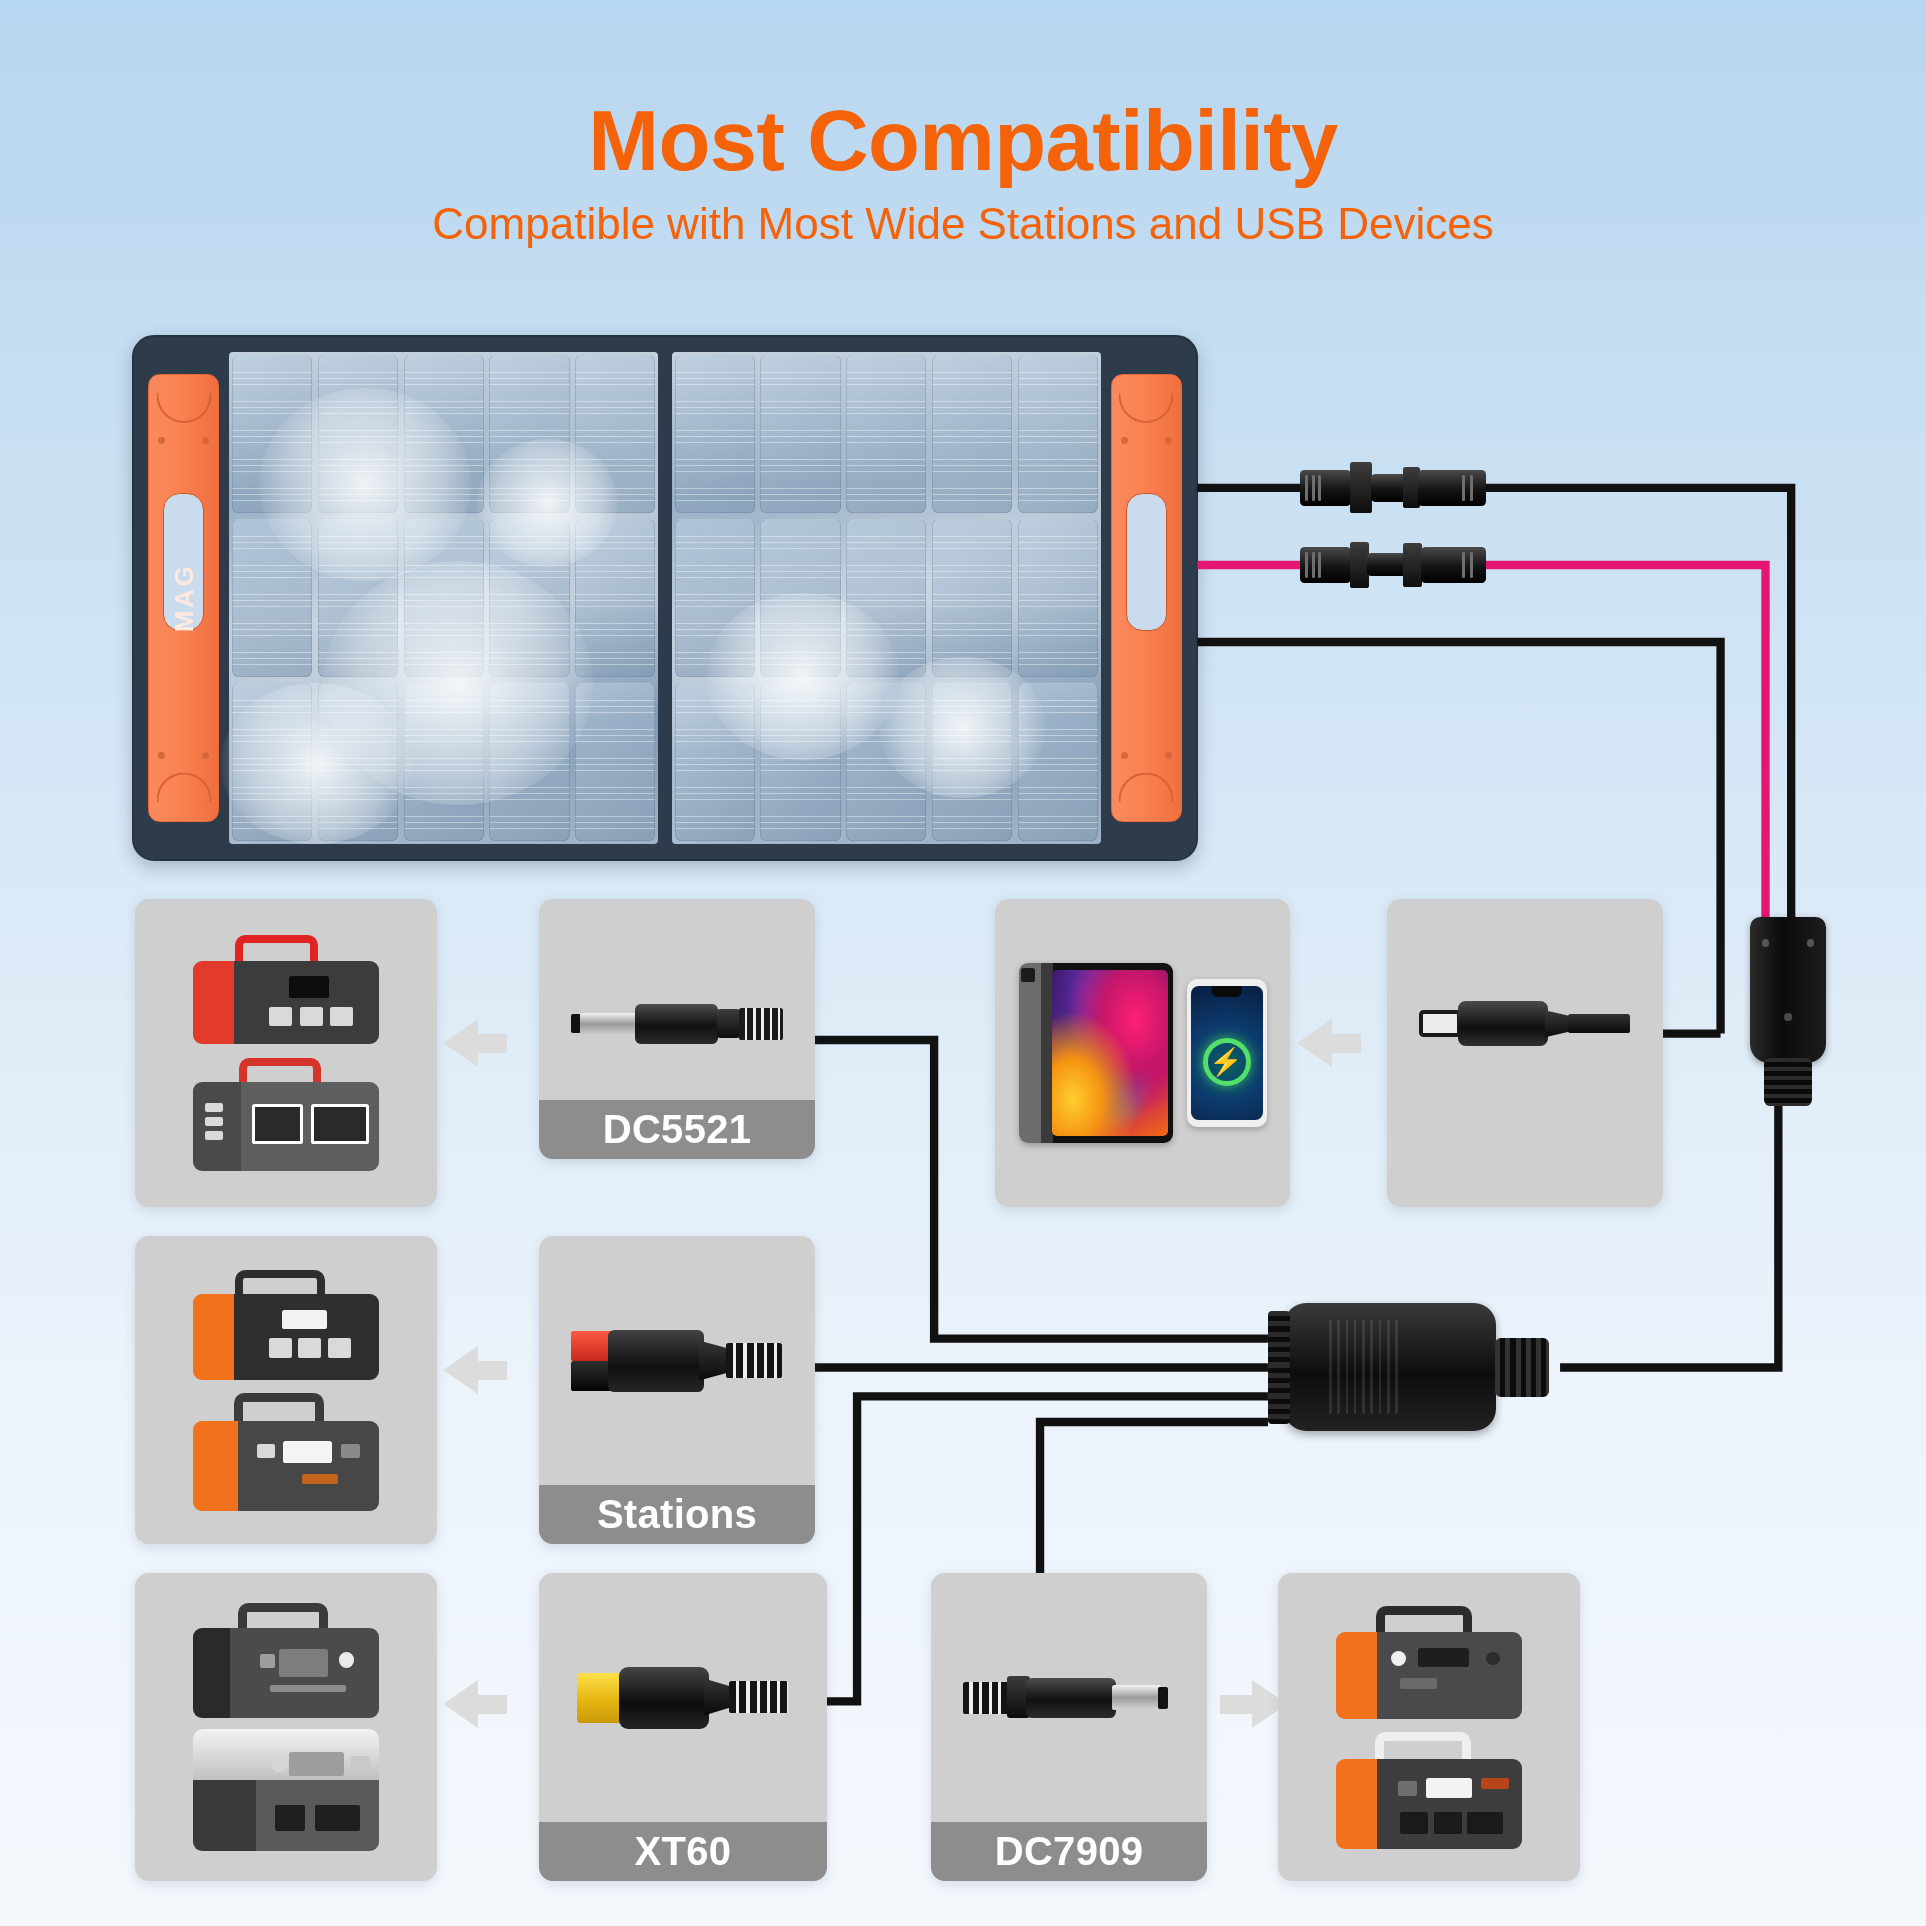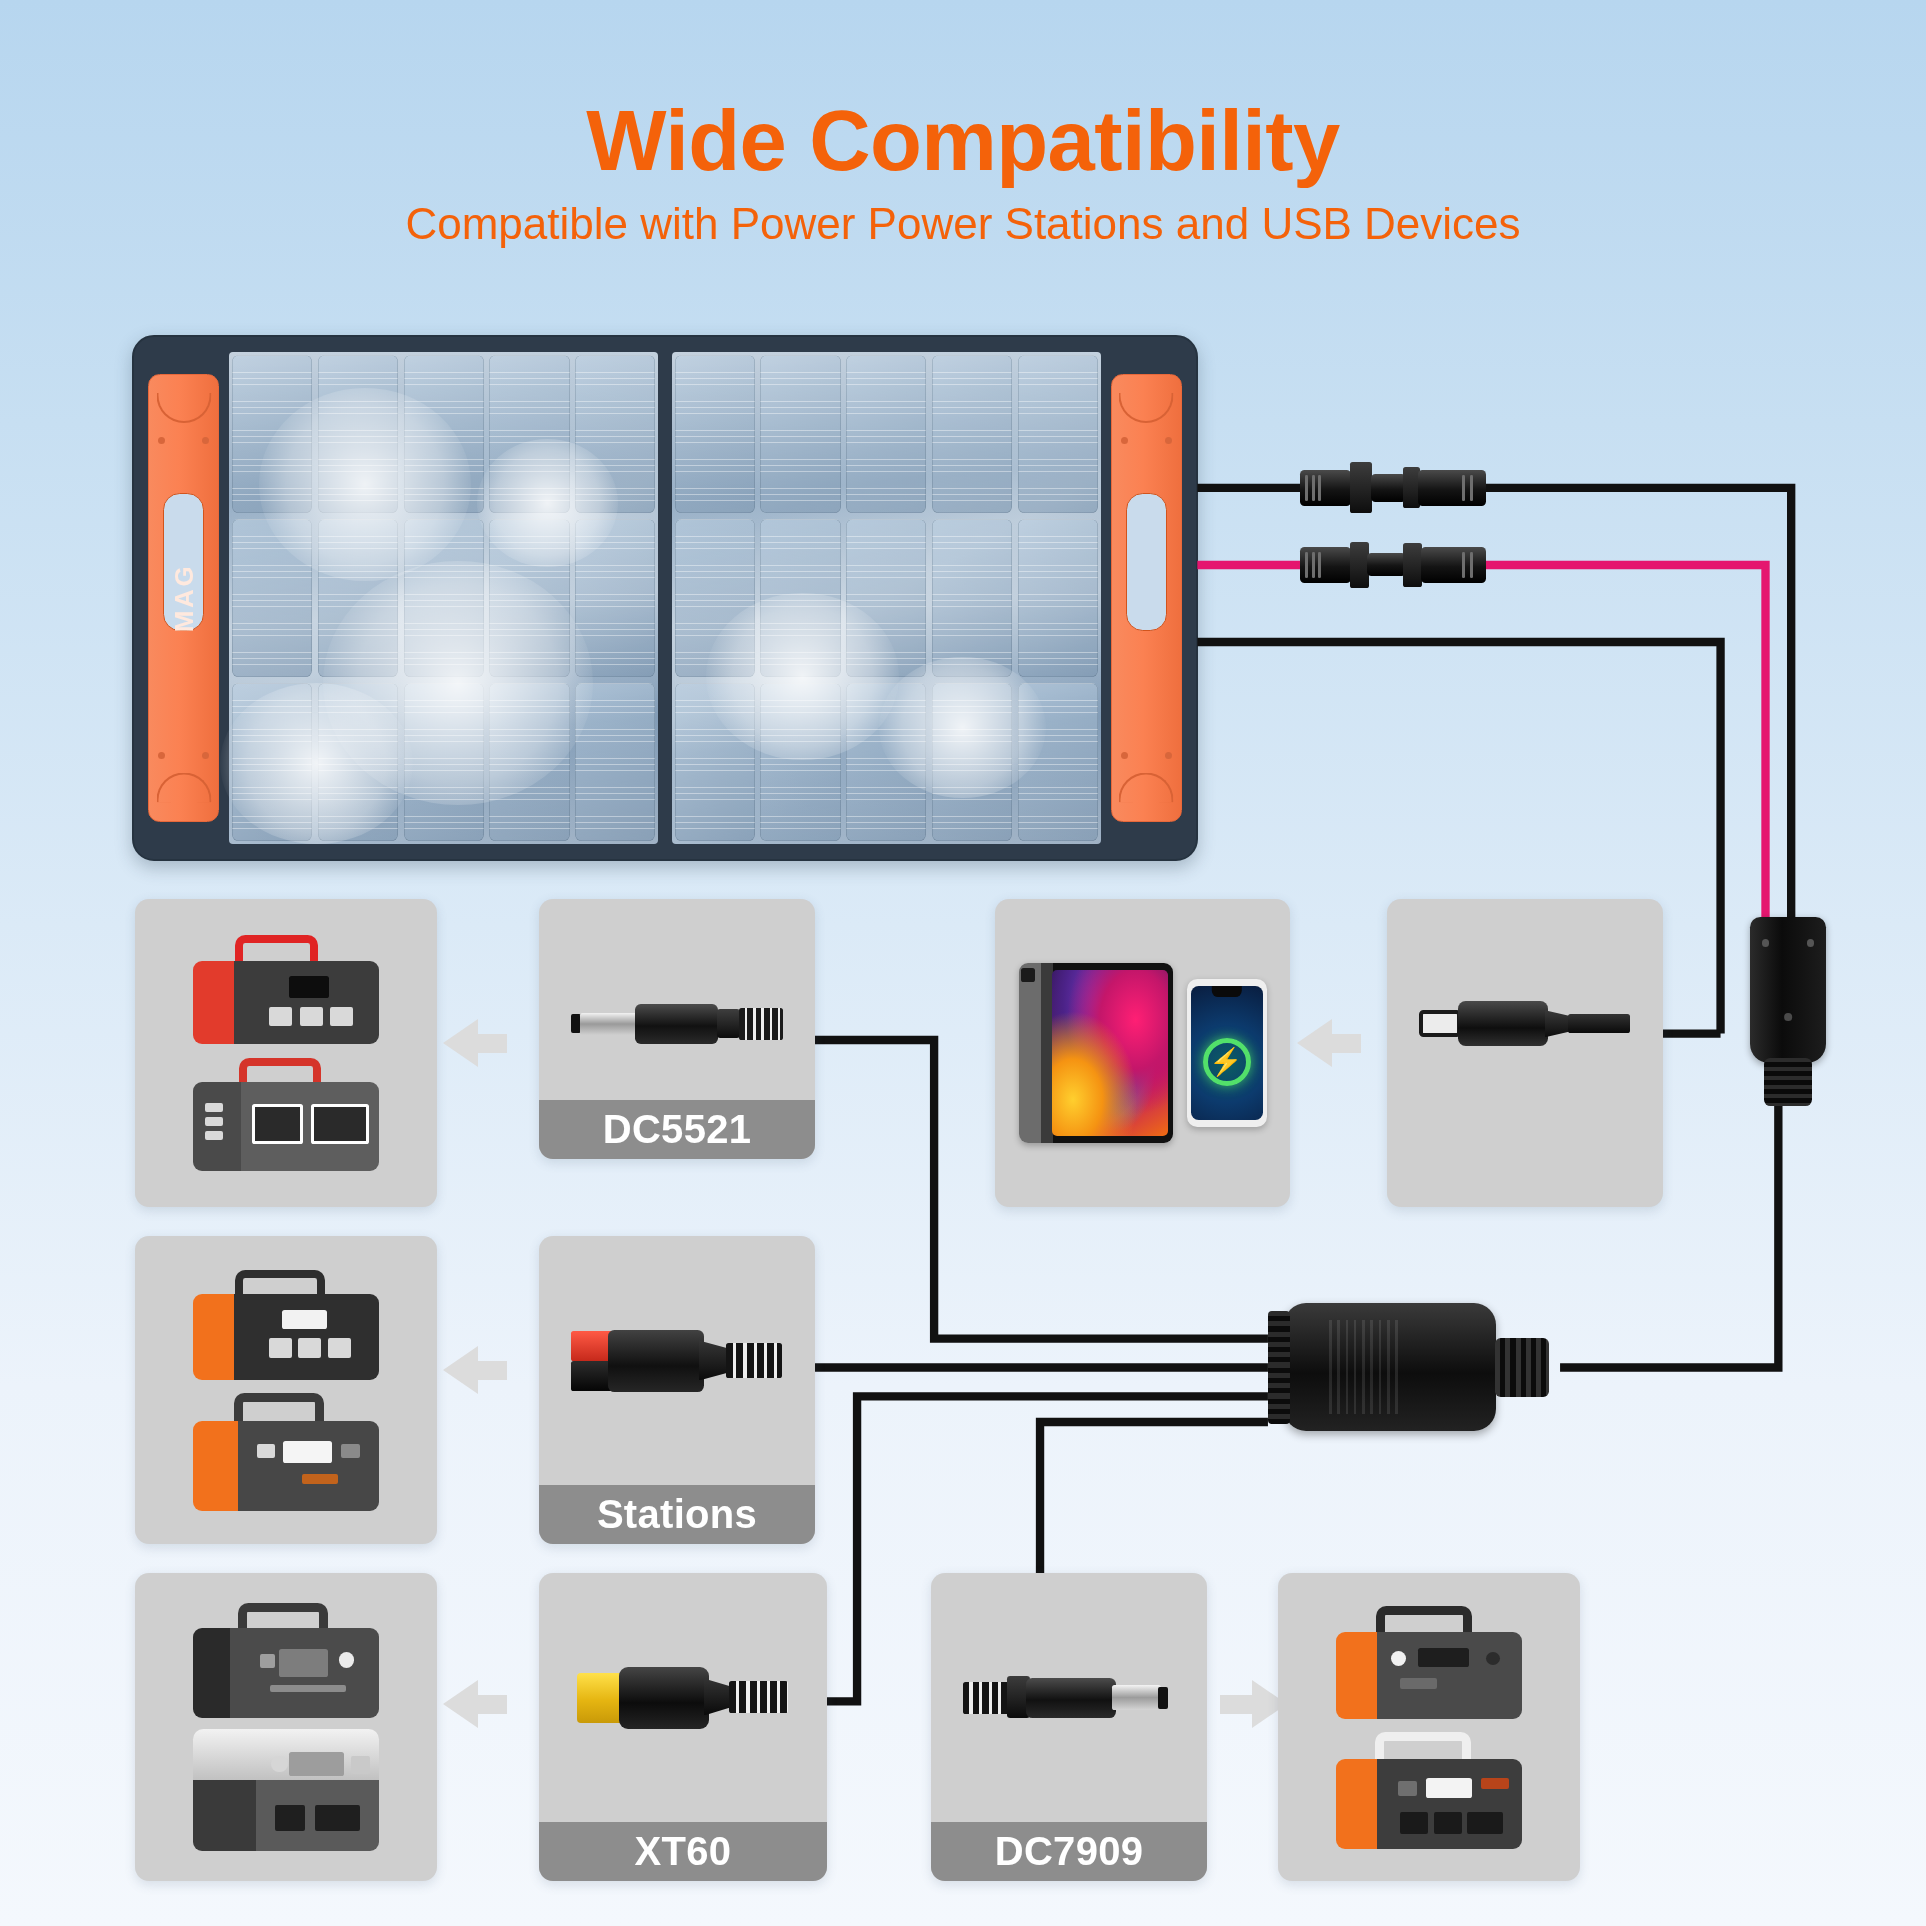--- a/index.html
+++ b/index.html
@@ -230,22 +230,22 @@
     position: absolute;
     background: linear-gradient(180deg,#3a3a3a,#0d0d0d 55%,#222 100%);
     border-radius: 22px;
     box-shadow: 0 3.2px 9px rgba(0,0,0,0.3);
   }
 </style>
 </head>
 <body>
 
 <div class="header">
-  <div class="title">Wide Compatibility</div>
-  <div class="subtitle">Compatible with Power Power Stations and USB Devices</div>
+  <div class="title">Most Compatibility</div>
+  <div class="subtitle">Compatible with Most Wide Stations and USB Devices</div>
 </div>
 
 <div class="panel-wrap">
   <div class="panel">
 
     <div class="panel-half">
       <div class="rail">
         <div class="rail-arc top"></div>
         <div class="rail-arc bot"></div>
         <div class="rail-slot"></div>

